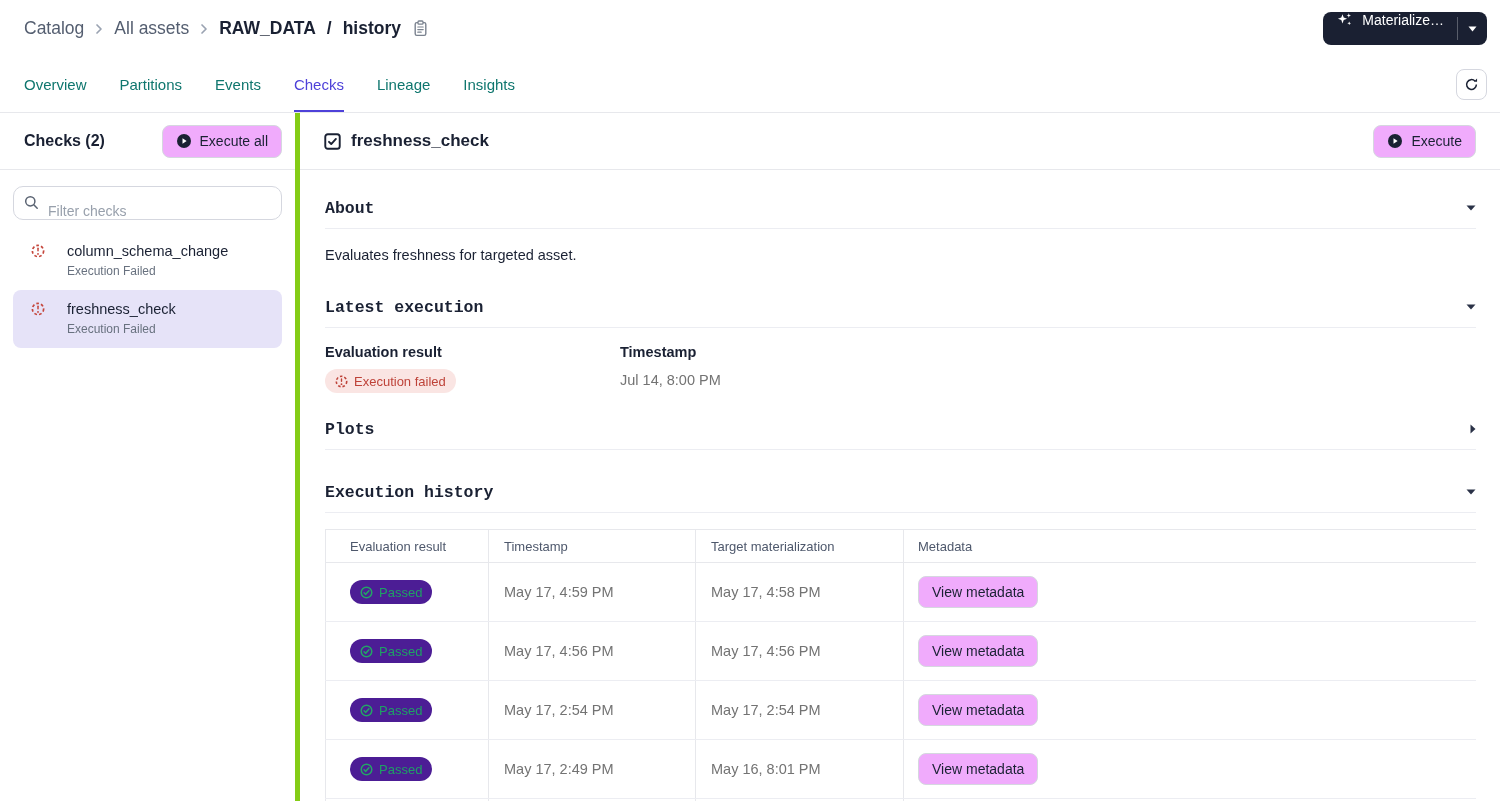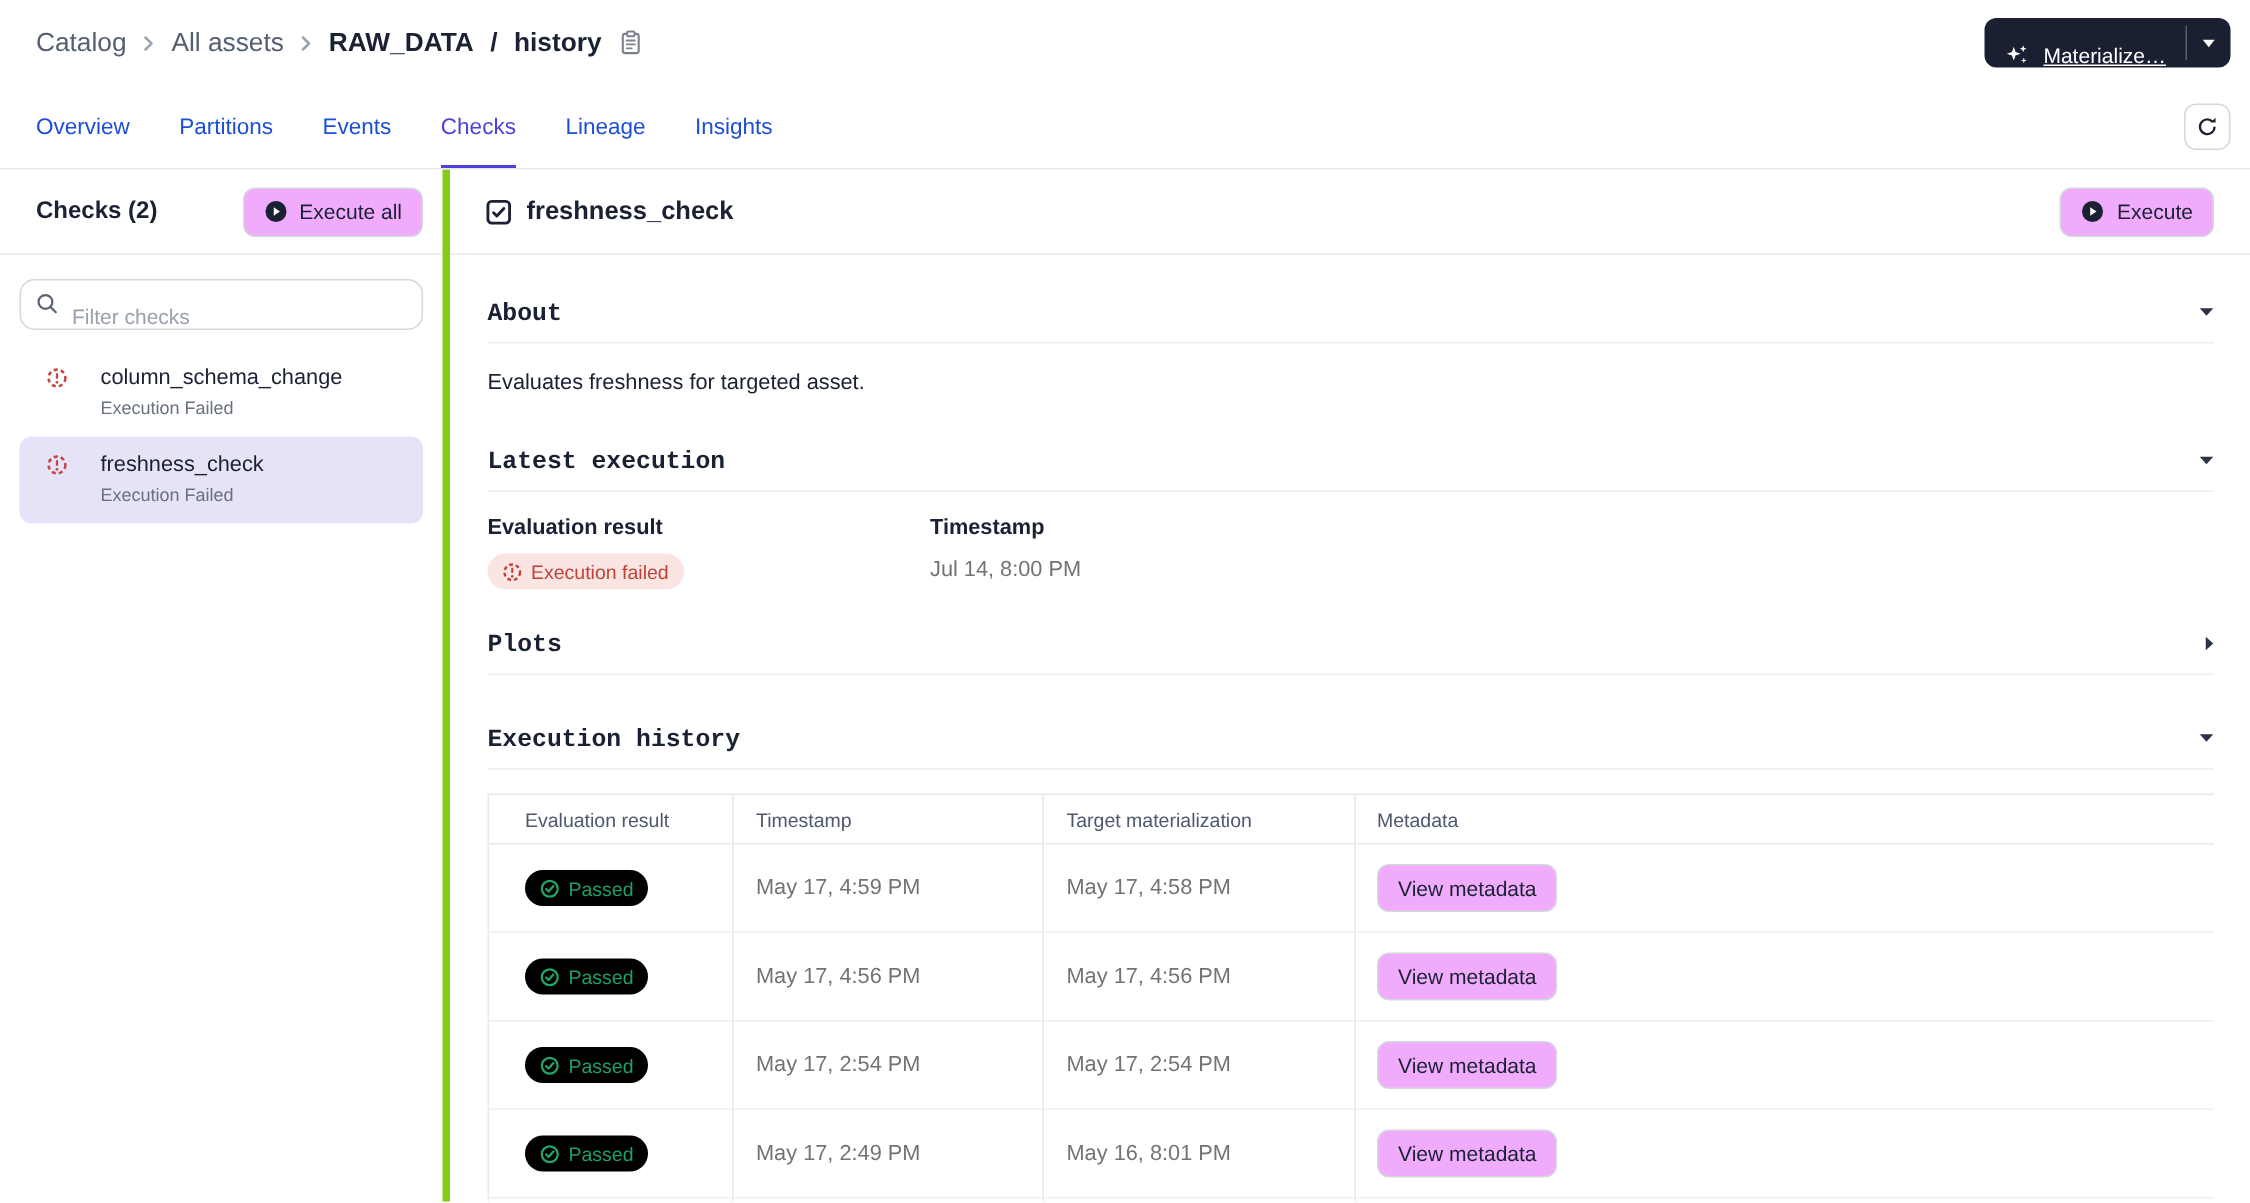--- a/index.html
+++ b/index.html
@@ -11,28 +11,28 @@
   .breadcrumb { display:flex; align-items:center; gap:10px; font-size:17.5px; }
   .crumb-muted { color:#545E70; font-weight:500; cursor:pointer; }
   .crumb-sep svg { display:block; }
   .crumb-dark { color:#1A2133; font-weight:600; }
   .crumb-slash { color:#1A2133; font-weight:600; padding:0 1px; }
   .crumb-strong { color:#1A2133; font-weight:700; }
   .clip-icon { margin-left:2px; display:flex; }
   .topbar-spacer { flex:1; }
   .materialize-btn { display:flex; align-items:stretch; height:33px; background:#1A2032;
     border-radius:8px; color:#fff; overflow:hidden; }
-  .materialize-main { display:flex; align-items:flex-end; gap:8px; padding:0 13px; cursor:pointer; font-size:14px;text-decoration:underline; }
+  .materialize-main { display:flex; align-items:flex-start; gap:8px; padding:0 13px; cursor:pointer; font-size:14px; }
   .materialize-divider { width:1px; background:rgba(255,255,255,.28); margin:5px 0; }
   .materialize-caret { display:flex; align-items:center; justify-content:center; width:29px; cursor:pointer; }
 
   
   .tabbar { height:56px; border-bottom:1px solid #E7E8EC; display:flex; align-items:stretch;
     padding:0 24px; gap:33px; position:relative; }
-  .tab { display:flex; align-items:center; font-size:15px; font-weight:500; color:#1d4ed8;
+  .tab { display:flex; align-items:center; font-size:15px; font-weight:500; color:#0f766e;
     cursor:pointer; position:relative; }
   .tab.active { color:#4E41D9; }
   .tab.active::after { content:""; position:absolute; left:0; right:0; bottom:0; height:2px;
     background:#4E41D9; }
   .refresh-btn { position:absolute; right:13px; top:12px; width:31px; height:31px;
     border:1px solid #D5D7DF; border-radius:8px; background:#fff; display:flex;
     align-items:center; justify-content:center; cursor:pointer; }
 
   
   .layout { display:flex; height:688px; }
@@ -67,21 +67,21 @@
   .section-divider { border-bottom:1px solid #ECEDF2; margin-top:8px; }
 
   .about-text { margin-top:16px; font-size:14.5px; line-height:20px; color:#1A2133; }
 
   .latest-exec-grid { display:flex; margin-top:16px; }
   .le-col1 { width:295px; }
   .le-label { font-size:14.5px; font-weight:700; }
   .badge { display:inline-flex; align-items:center; gap:6px; height:24px; padding:0 10px;
     border-radius:12px; font-size:13px; margin-top:9px; }
   .badge-fail { background:#FAE5E3; color:#BE4238; }
-  .badge-pass { background:#000000; color:#1EA065; }
+  .badge-pass { background:#4c1d95; color:#1EA065; }
   .link { color:#737373; cursor:pointer; text-decoration:none; }
   .le-timestamp { display:inline-block; margin-top:12px; font-size:14.5px; }
 
   .sec-gap-30 { margin-top:30px; }
   .sec-gap-24 { margin-top:24px; }
 
   
   .table { margin-top:16px; border-top:1px solid #E7E8EC; }
   .t-row { display:grid; grid-template-columns:163px 207px 208px 1fr; }
   .t-cell { border-left:1px solid #E7E8EC; display:flex; align-items:center; }

